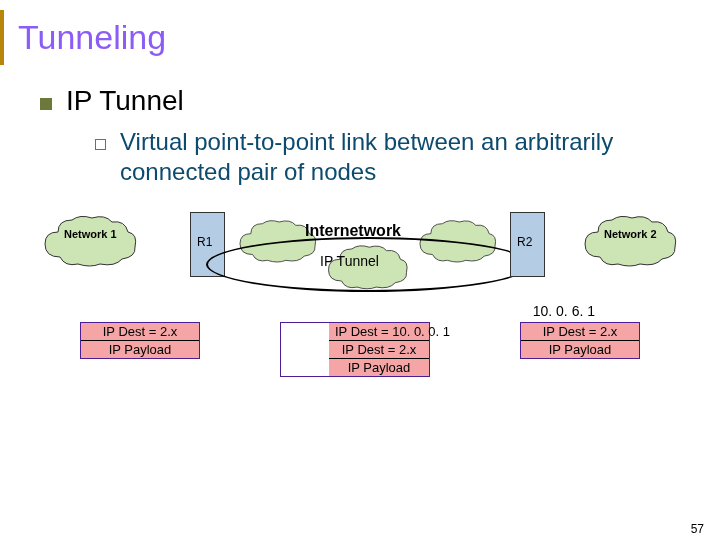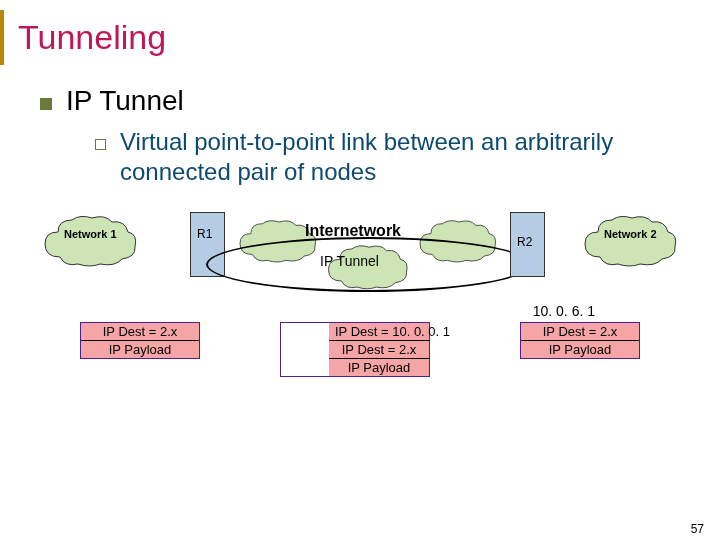--- a/index.html
+++ b/index.html
@@ -1,21 +1,21 @@
 <!DOCTYPE html>
 <html><head>
 <meta charset="utf-8">
 <style>
   * { box-sizing: border-box; margin: 0; padding: 0; }
   body { width: 720px; height: 540px; background: #fff; font-family: Arial, sans-serif; position: relative; overflow: hidden; }
   
   .slide { width: 100%; height: 100%; position: relative; padding: 0; }
   
   .title-bar { border-left: 4px solid #b8860b; padding: 8px 0 8px 14px; margin: 10px 0 20px 0; }
-  .title-bar h1 { font-size: 34px; font-weight: normal; color: #be185d; }
+  .title-bar h1 { font-size: 34px; font-weight: normal; color: #8b5cf6; }
   
   .bullet-1 { margin: 20px 0 10px 40px; display: flex; align-items: baseline; gap: 14px; }
   .bullet-1 .marker { width: 12px; height: 12px; background: #6b7a3a; flex-shrink: 0; margin-top: 8px; }
   .bullet-1 .text { font-size: 28px; color: #000; }
   
   .bullet-2 { margin: 8px 0 20px 95px; display: flex; align-items: baseline; gap: 14px; }
   .bullet-2 .marker { width: 11px; height: 11px; border: 1.5px solid #6b7a3a; flex-shrink: 0; margin-top: 8px; }
   .bullet-2 .text { font-size: 24px; color: #0c4a6e; line-height: 1.25; }
   
   .diagram { position: relative; margin: 20px 40px 0 40px; height: 110px; }
@@ -63,21 +63,21 @@
   <div class="diagram">
 
     <div class="cloud" style="left:0;top:5px;">
       <svg width="100" height="60" viewBox="0 0 100 60">
         <path d="M20 45 Q5 45 5 32 Q5 20 18 20 Q18 8 32 8 Q40 2 52 6 Q65 2 72 10 Q85 8 88 20 Q98 22 95 35 Q96 45 82 47 Q75 55 60 52 Q50 56 38 52 Q25 55 20 45 Z" fill="#cde4b4" stroke="#333" stroke-width="1"></path>
       </svg>
     </div>
     <div class="cloud-label" style="left:24px;top:21px;">Network 1</div>
 
     <div class="router" style="left:150px;top:5px;"></div>
-    <div class="router-label" style="left:157px;top:20px;">R1</div>
+    <div class="router-label" style="left:157px;top:28px;">R1</div>
 
     <div class="cloud" style="left:195px;top:10px;">
       <svg width="85" height="50" viewBox="0 0 100 60">
         <path d="M20 45 Q5 45 5 32 Q5 20 18 20 Q18 8 32 8 Q40 2 52 6 Q65 2 72 10 Q85 8 88 20 Q98 22 95 35 Q96 45 82 47 Q75 55 60 52 Q50 56 38 52 Q25 55 20 45 Z" fill="#cde4b4" stroke="#333" stroke-width="1"></path>
       </svg>
     </div>
     <div class="cloud" style="left:280px;top:35px;">
       <svg width="95" height="52" viewBox="0 0 100 60">
         <path d="M20 45 Q5 45 5 32 Q5 20 18 20 Q18 8 32 8 Q40 2 52 6 Q65 2 72 10 Q85 8 88 20 Q98 22 95 35 Q96 45 82 47 Q75 55 60 52 Q50 56 38 52 Q25 55 20 45 Z" fill="#cde4b4" stroke="#333" stroke-width="1"></path>
       </svg>

